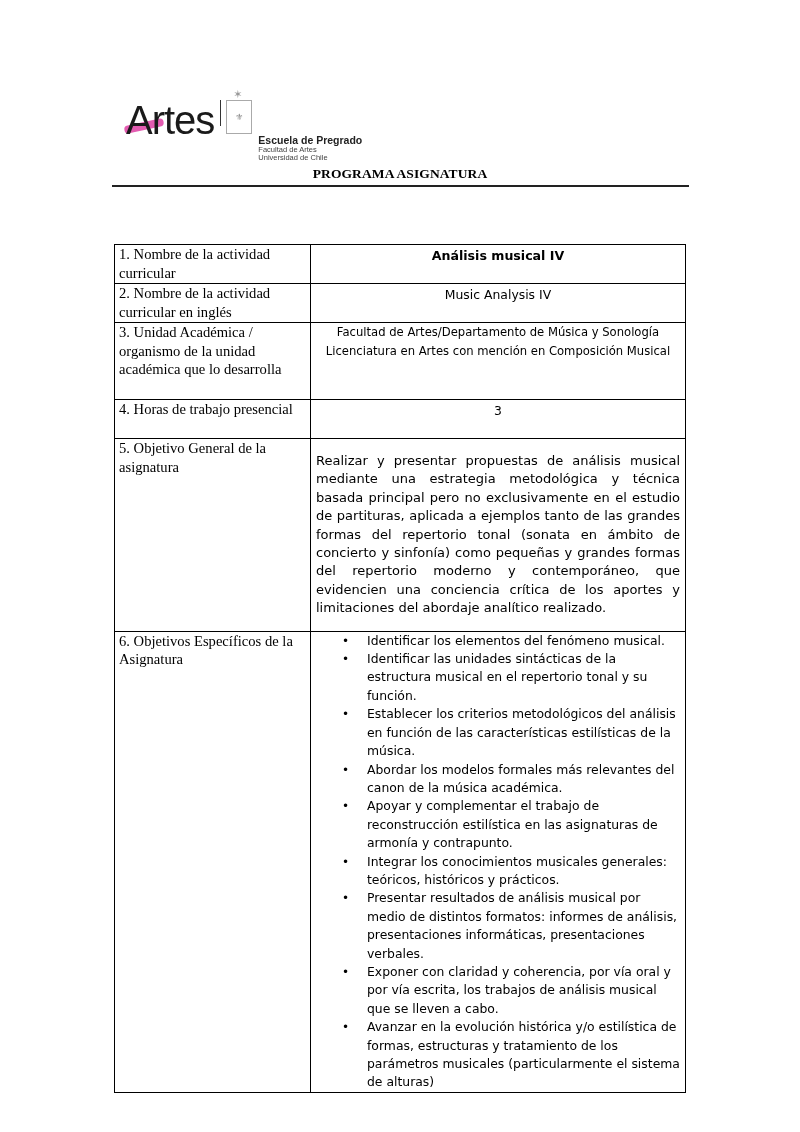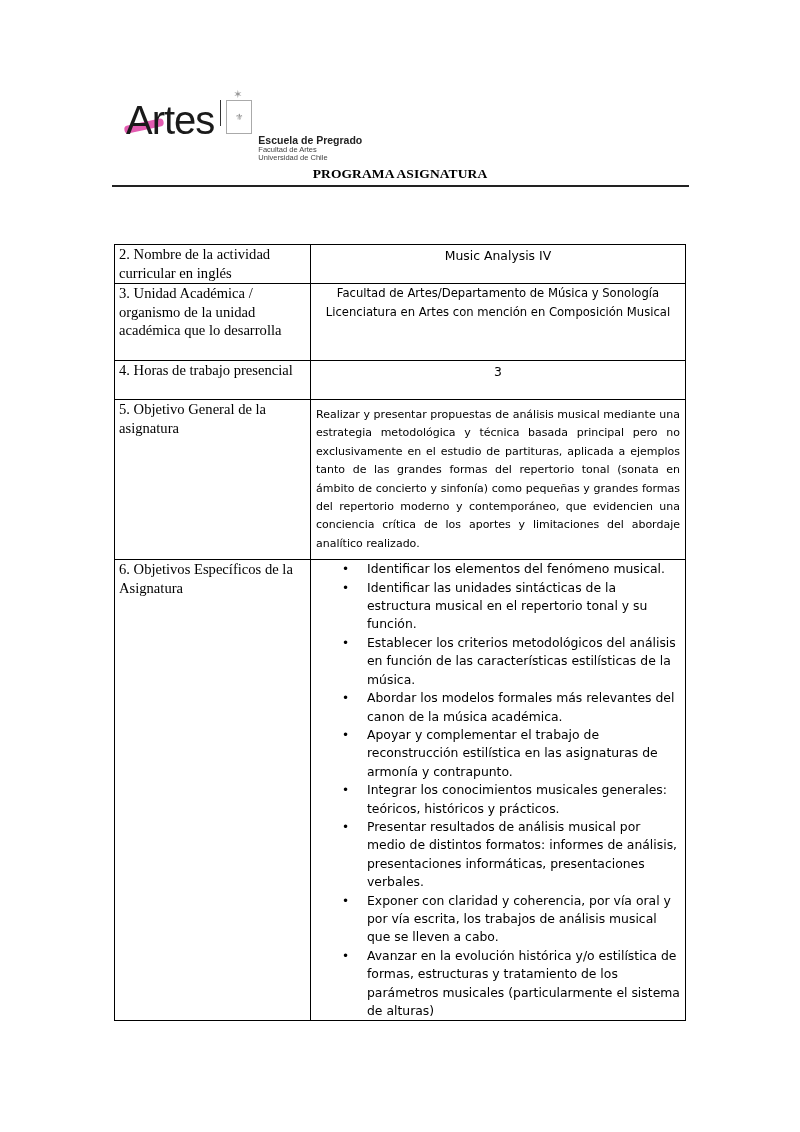--- a/index.html
+++ b/index.html
@@ -18,21 +18,21 @@
     .title { position: absolute; left: 112px; top: 166px; width: 576px; text-align: center; font-family: Liberation Serif, serif; font-weight: bold; font-size: 13.5px; letter-spacing: 0.1px; }
     .title-rule { position: absolute; left: 112px; top: 185px; width: 577px; height: 2px; background: #222; }
 
     table.prog { position: absolute; left: 114px; top: 244px; width: 572px; border-collapse: collapse; }
     table.prog td { border: 1px solid #000; vertical-align: top; padding: 0 4px; }
     td.lbl { width: 187px; font-family: "Liberation Serif", "DejaVu Serif", serif; font-size: 14.6px; line-height: 18.5px; padding-left: 5px; }
     td.val { font-family: "DejaVu Sans", "Liberation Sans", sans-serif; font-size: 12.4px; line-height: 18.5px; }
     td.val.center { text-align: center; }
     td.val.bold { font-weight: bold; font-size: 12.6px; padding-top: 2px; }
     td.val.small { font-size: 11.6px; line-height: 18.5px; }
-    td.val.justify { text-align: justify; font-size: 11px; line-height: 18.4px; padding: 6px 5px; }
+    td.val.justify { text-align: justify; font-size: 13px; line-height: 18.4px; padding: 13px 5px; }
     ul.obj { margin: 0; padding: 0 0 0 27px; list-style: none; }
     ul.obj li { position: relative; padding-left: 25px; font-size: 12.4px; line-height: 18.4px; }
     ul.obj li .bullet { position: absolute; left: 0; top: 0; font-size: 12px; }
   </style>
 </head>
 <body>
 
 <div class="logo">
   <div class="logo-word">
     <div class="logo-stroke"></div>
@@ -48,20 +48,24 @@
     <span class="t2">Facultad de Artes</span>
     <span class="t2">Universidad de Chile</span>
   </div>
 </div>
 
 <div class="title">PROGRAMA ASIGNATURA</div>
 <div class="title-rule"></div>
 
 <table class="prog">
   <tbody>
+      <tr style="height:39px">
+    <td class="lbl">1. Nombre de la actividad curricular</td>
+    <td class="val center bold">Análisis musical IV</td>
+  </tr>
   <tr style="height:39px">
     <td class="lbl">2. Nombre de la actividad curricular en inglés</td>
     <td class="val center" style="padding-top:2px">Music Analysis IV</td>
   </tr>
   <tr style="height:77px">
     <td class="lbl">3. Unidad Académica / organismo de la unidad académica que lo desarrolla</td>
     <td class="val center small">
       <div>Facultad de Artes/Departamento de Música y Sonología</div>
       <div>Licenciatura en Artes con mención en Composición Musical</div>
     </td>

